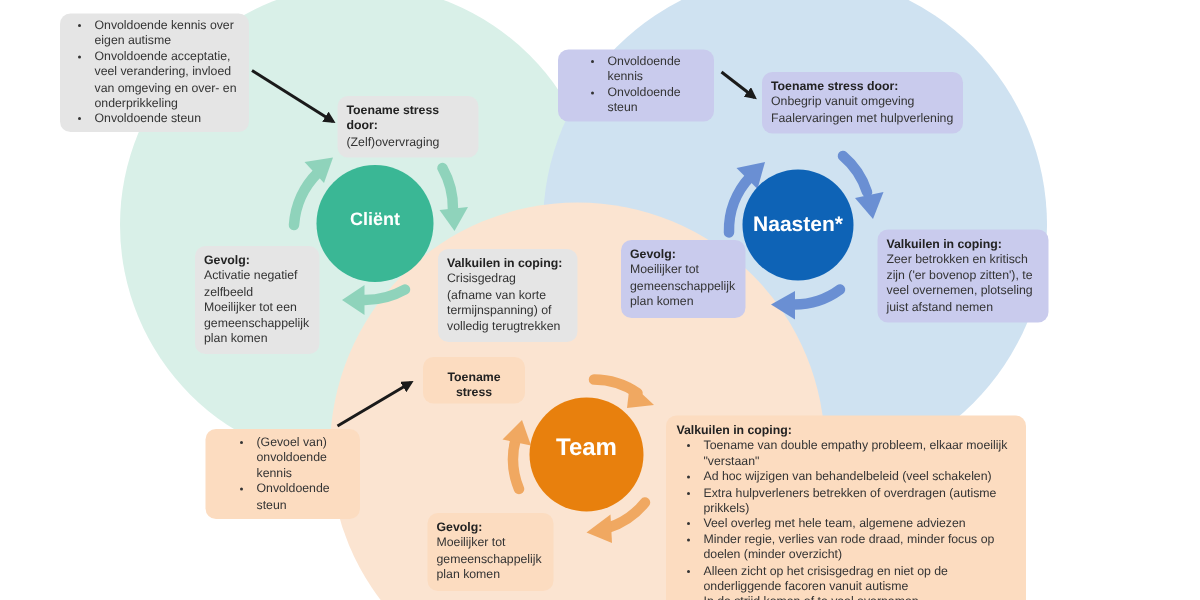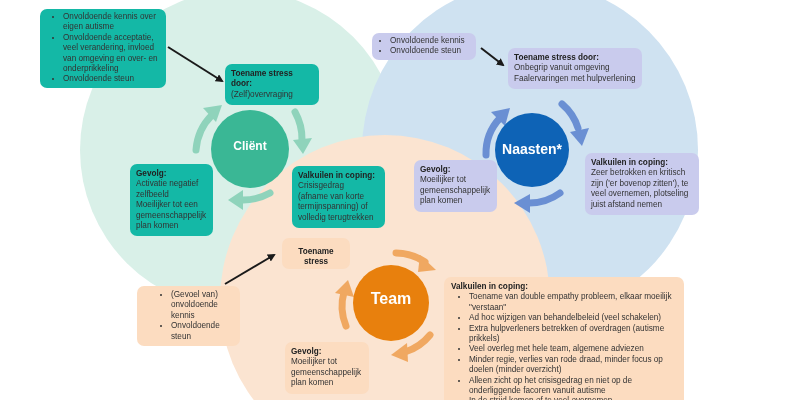--- a/index.html
+++ b/index.html
@@ -4,21 +4,21 @@
 <style>
   html, body { margin:0; padding:0; }
   body { width:800px; height:400px; overflow:hidden; background:#ffffff; position:relative;
          font-family:"Liberation Sans", "DejaVu Sans", sans-serif; color:#2e2e2e; }
   #canvas { position:absolute; left:0; top:0; width:800px; height:400px; }
   .box { position:absolute; border-radius:7px; font-size:8.2px; line-height:10.4px; padding:5px 8px; box-sizing:border-box; color:#333; }
   .box b, .box .ttl { font-weight:bold; color:#222; display:block; }
   .box ul { margin:0; padding:0 0 0 18px; }
   .box li { margin:0; padding:0; }
   .box .line { display:block; }
-  .green { background:#14b8a6; }
+  .green { background:#e5e5e5; }
   .purple { background:#c9cbed; }
   .orange { background:#fcdcc0; }
   .label { position:absolute; color:#fff; font-weight:bold; text-align:center; }
 </style>
 </head>
 <body>
 
 <svg id="canvas" viewBox="0 0 800 400">
   <defs>
     <marker id="blk" markerWidth="8" markerHeight="8" refX="6" refY="4" orient="auto" markerUnits="userSpaceOnUse">
@@ -90,21 +90,21 @@
   <span class="line">plan komen</span>
 </div>
 <div class="box green" style="left:292px; top:166px; width:93px; padding:5px 6px;">
   <span class="ttl">Valkuilen in coping:</span>
   <span class="line">Crisisgedrag</span>
   <span class="line">(afname van korte</span>
   <span class="line">termijnspanning) of</span>
   <span class="line">volledig terugtrekken</span>
 </div>
 
-<div class="box purple" style="left:372px; top:33px; width:104px; padding:3px 0;">
+<div class="box purple" style="left:372px; top:33px; width:104px; padding:3px 15px;">
   <ul>
     <li>Onvoldoende kennis</li>
     <li>Onvoldoende steun</li>
   </ul>
 </div>
 <div class="box purple" style="left:508px; top:48px; width:134px; padding:5px 6px;">
   <span class="ttl">Toename stress door:</span>
   <span class="line">Onbegrip vanuit omgeving</span>
   <span class="line">Faalervaringen met hulpverlening</span>
 </div>

